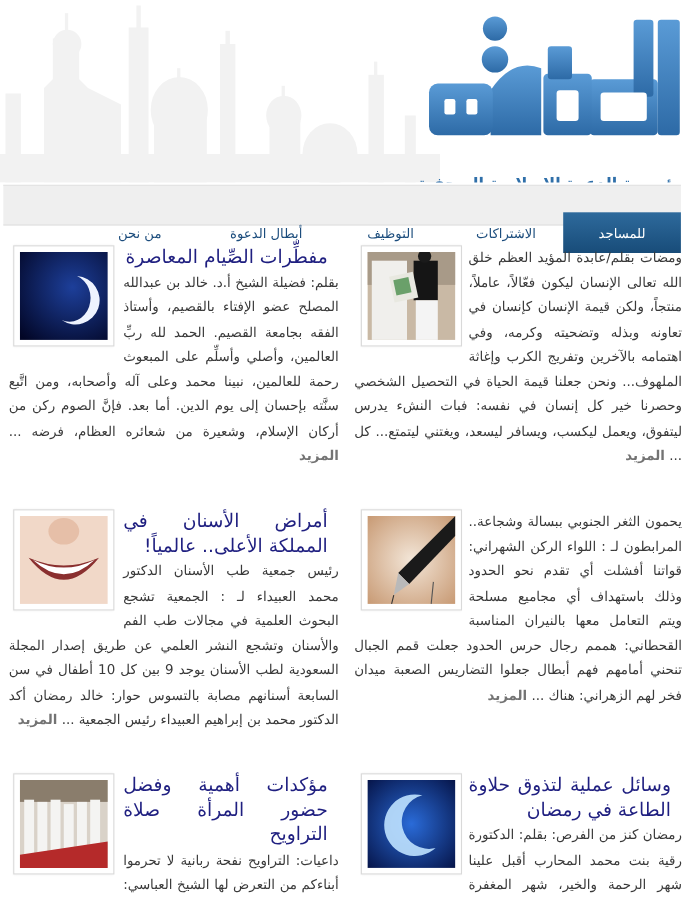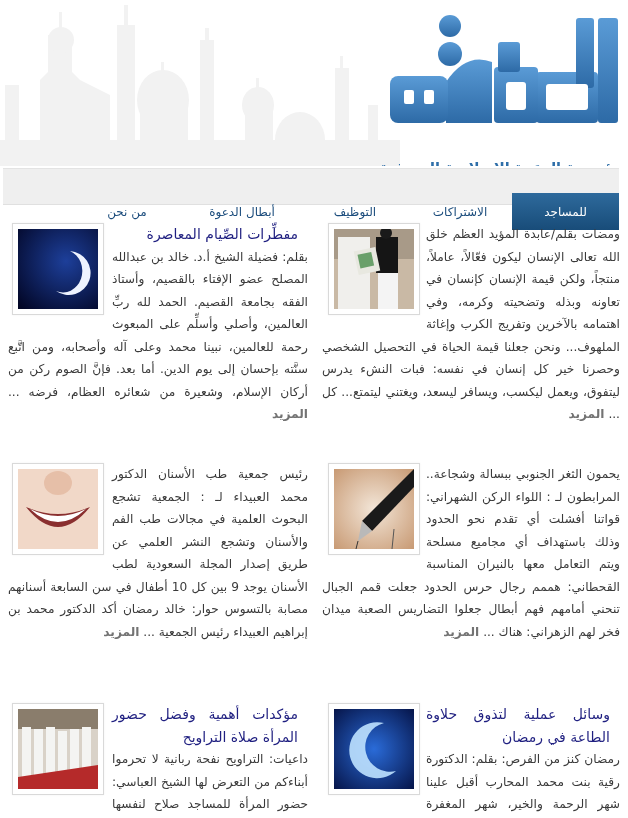--- a/index.html
+++ b/index.html
@@ -20,21 +20,21 @@
   .nav-item { height: 37px; display: flex; align-items: center; justify-content: center; font-size: 12px;
     color: #1c4d7d; cursor: pointer; white-space: nowrap; margin-top: 24px; }
   .nav-item.active { background: linear-gradient(#2e6a9c, #184c79); color: #ffffff; }
 
   
   .article { position: absolute; direction: rtl; }
   .thumb { position: absolute; top: 0; width: 92px; height: 92px; border: 1px solid #d9d9d9; background: #fff;
     padding: 5px; box-shadow: 0 0 2px rgba(0,0,0,0.06); }
   .thumb svg { display: block; width: 80px; height: 80px; }
   .art-text { font-size: 12.2px; line-height: 22.5px; color: #3a3a3a; text-align: justify; }
-  .art-title { color: #1f1f80; font-size: 14px; padding-right: 10px; display: block; cursor: pointer; }
+  .art-title { color: #1f1f80; font-size: 17px; padding-right: 10px; display: block; cursor: pointer; }
   .art-body { }
   .more { color: #737373; font-weight: bold; cursor: pointer; }
   .float-spacer { float: left; width: 104px; height: 100px; }
 </style>
 </head>
 <body>
 
 <div class="header">
   <svg class="skyline" viewBox="0 0 400 166">
     <g fill="#f2f2f2">
@@ -178,20 +178,21 @@
   <div class="thumb" style="left:4px;">
     <svg viewBox="0 0 80 80">
       <rect width="80" height="80" fill="#f1d8c8"></rect>
       <ellipse cx="40" cy="14" rx="14" ry="12" fill="#e6bfa8"></ellipse>
       <path d="M8 38 Q40 78 72 38 Q40 52 8 38Z" fill="#8a2f2f"></path>
       <path d="M12 40 Q40 54 68 40 Q40 66 12 40Z" fill="#ffffff"></path>
     </svg>
   </div>
   <div class="art-text">
     <div class="float-spacer"></div>
+    <span class="art-title">أمراض الأسنان في المملكة الأعلى.. عالمياً!</span>
     <span class="art-body">رئيس جمعية طب الأسنان الدكتور محمد العبيداء لـ : الجمعية تشجع البحوث العلمية في مجالات طب الفم والأسنان وتشجع النشر العلمي عن طريق إصدار المجلة السعودية لطب الأسنان يوجد 9 بين كل 10 أطفال في سن السابعة أسنانهم مصابة بالتسوس حوار: خالد رمضان أكد الدكتور محمد بن إبراهيم العبيداء رئيس الجمعية ...</span>
     <span class="more">المزيد</span>
   </div>
 </div>
 
 <div class="article" style="left:322px; top:703px; width:298px;">
   <div class="thumb" style="left:6px;">
     <svg viewBox="0 0 80 80">
       <defs>
         <radialGradient id="sky2" cx="0.5" cy="0.5" r="0.7">

